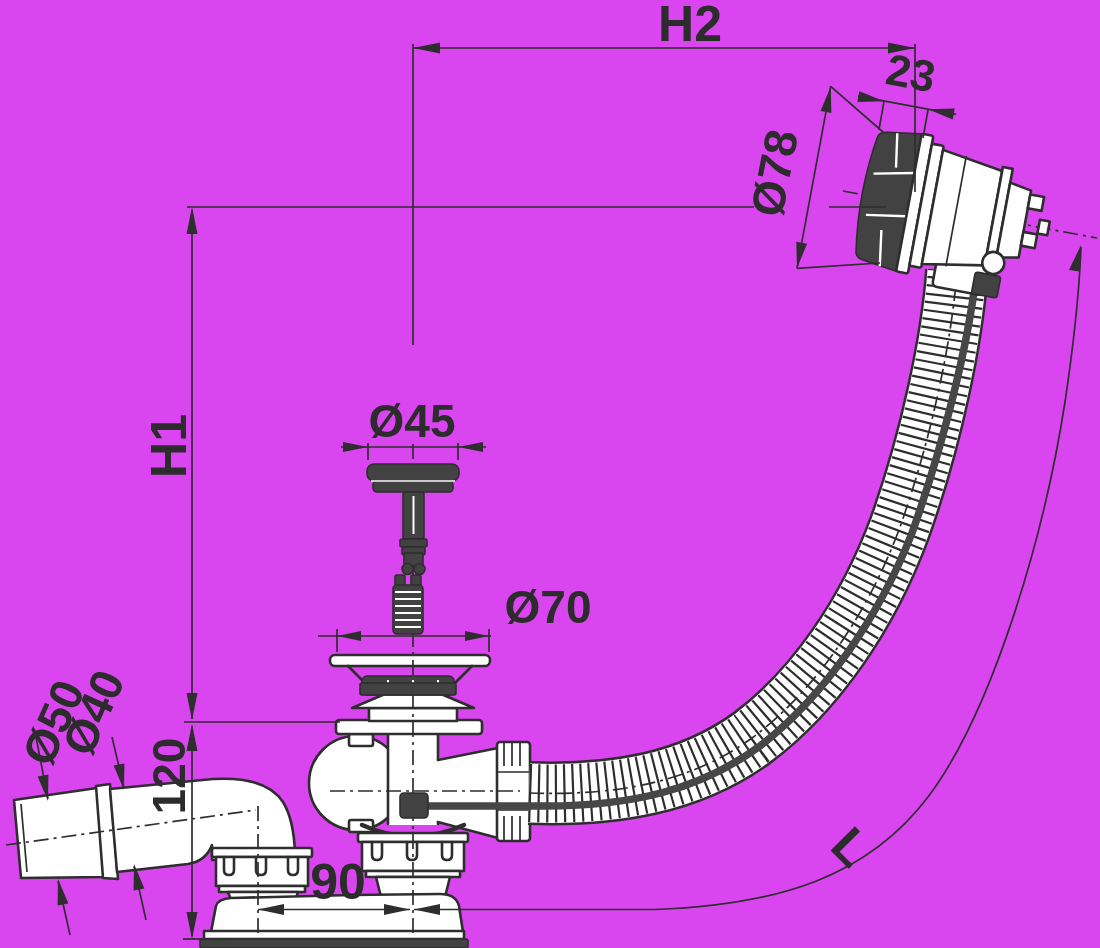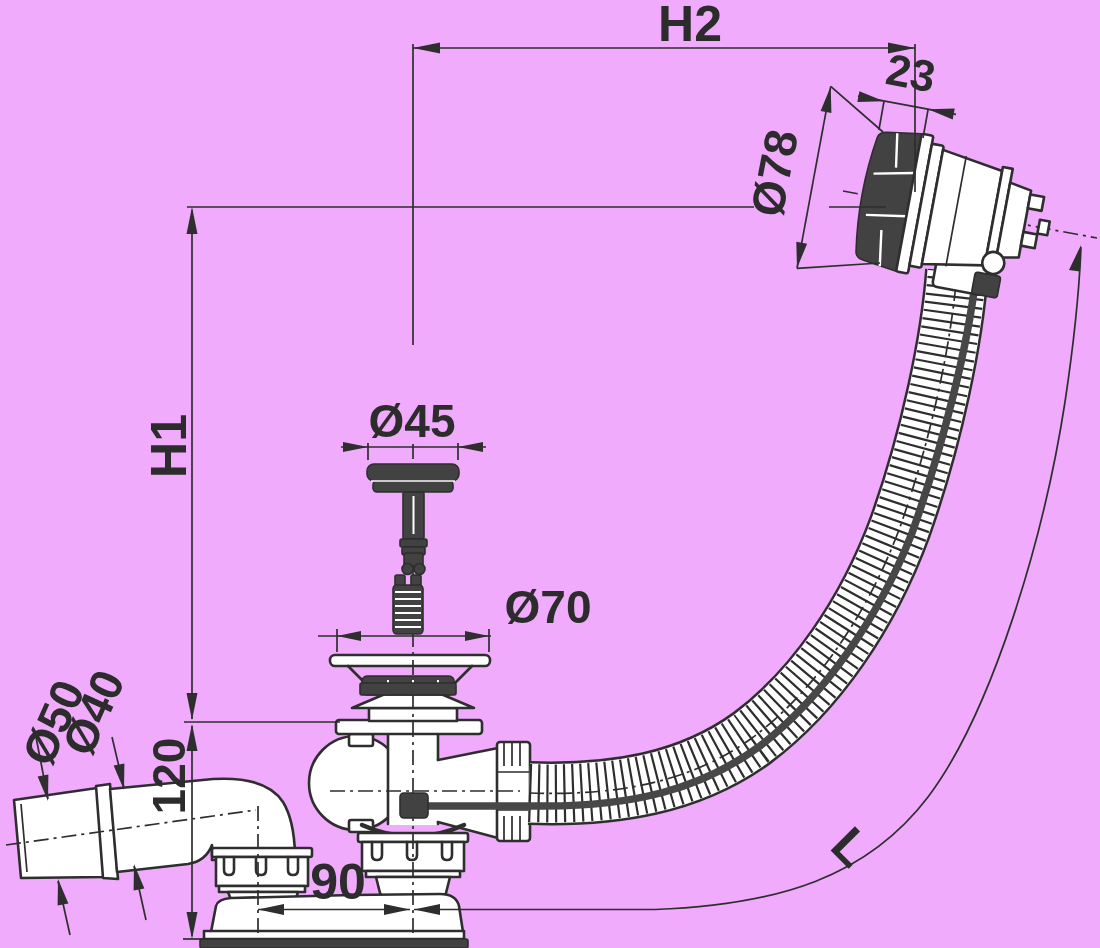--- a/index.html
+++ b/index.html
@@ -1,16 +1,16 @@
 <!DOCTYPE html>
 <html><head>
 <meta charset="utf-8">
 <style>
   html,body{margin:0;padding:0;background:#fff;}
-  .stage{position:relative;width:1100px;height:948px;background:#f0abfc;overflow:hidden;
+  .stage{position:relative;width:1100px;height:948px;background:#d946ef;overflow:hidden;
          font-family:"Liberation Sans", sans-serif;text-align:right;}
   svg{display:block}
   .ln{fill:none;stroke:#2e2e2e;stroke-width:2.6;stroke-linejoin:round;stroke-linecap:round;}
   .lnw{fill:#ffffff;stroke:#2e2e2e;stroke-width:2.6;stroke-linejoin:round;}
   .thin{fill:none;stroke:#2e2e2e;stroke-width:1.7;stroke-linecap:butt;}
   .dd{fill:none;stroke:#2e2e2e;stroke-width:1.7;stroke-dasharray:15 5 3 5;stroke-linecap:butt;}
   .dk{fill:#424242;stroke:#2e2e2e;stroke-width:1.6;stroke-linejoin:round;}
   .wtln{stroke:#ffffff;stroke-width:2;fill:none;}
   .arr{fill:#2e2e2e;stroke:none;}
   .lbl{fill:#2c2c2c;font-weight:bold;}

